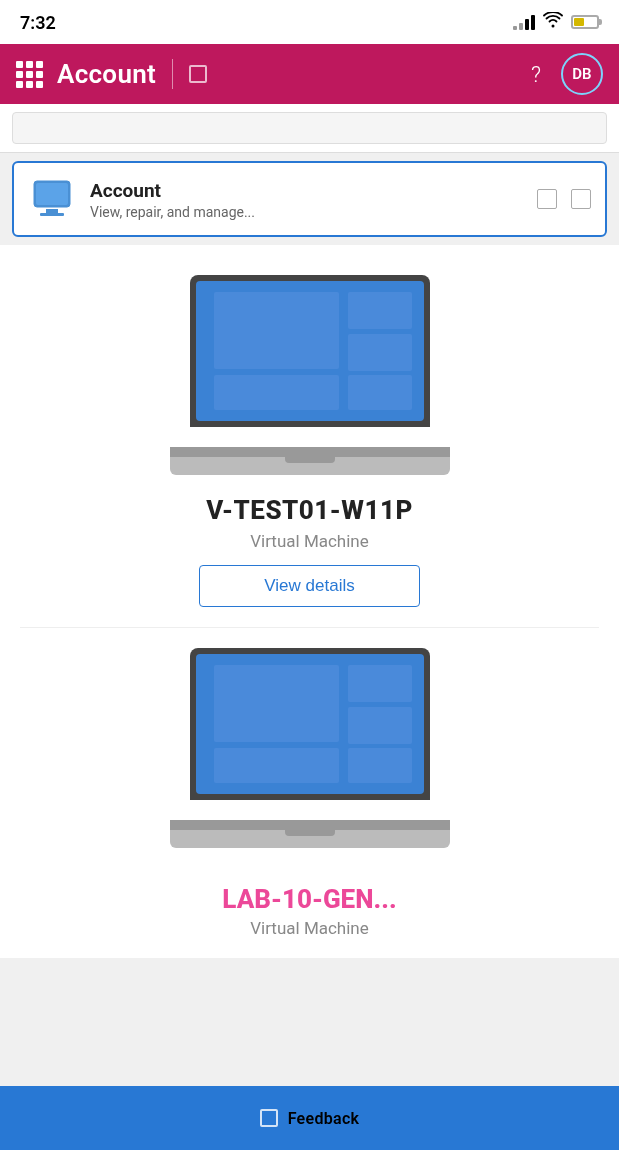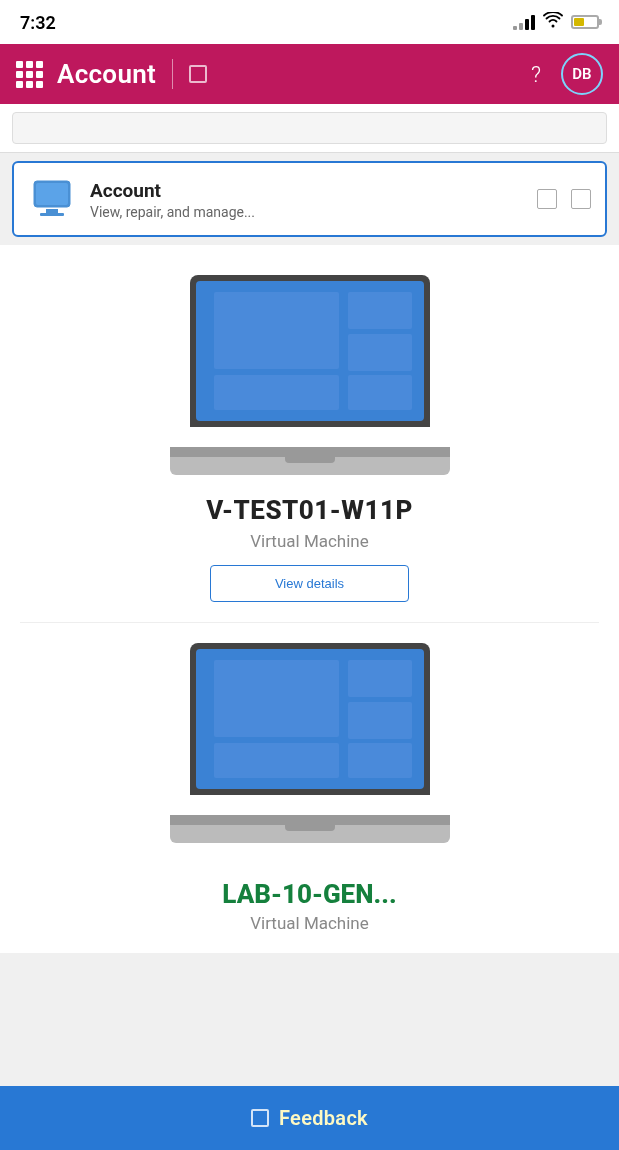--- a/index.html
+++ b/index.html
@@ -292,21 +292,21 @@
       margin-top: 6px;
       text-align: center;
     }
     .view-details-btn {
       margin-top: 14px;
       border: 1.5px solid #2878d4;
       background: #fff;
       color: #2878d4;
       border-radius: 4px;
       padding: 10px 64px;
-      font-size: 13px;
+      font-size: 17px;
       font-weight: 500;
       cursor: pointer;
     }
 
     .divider-line {
       height: 1px;
       background: #eee;
       margin: 0 20px;
     }
 
@@ -324,38 +324,38 @@
       gap: 10px;
       cursor: pointer;
     }
     .feedback-icon-box {
       width: 18px;
       height: 18px;
       border: 2px solid rgba(255,255,255,0.8);
       border-radius: 2px;
     }
     .feedback-label {
-      color: #fef9c3;
-      font-size: 20px;
+      color: #000000;
+      font-size: 16px;
       font-weight: 600;
       letter-spacing: 0.3px;
     }
 
     
     .device-item-partial {
       display: flex;
       flex-direction: column;
       align-items: center;
       padding: 20px 20px 0;
       overflow: hidden;
     }
     .partial-name {
       font-size: 26px;
       font-weight: 800;
-      color: #15803d;
+      color: #ec4899;
       text-align: center;
       margin-top: 16px;
     }
     .partial-type {
       font-size: 17px;
       color: #888;
       margin-top: 4px;
       text-align: center;
     }
   </style>

